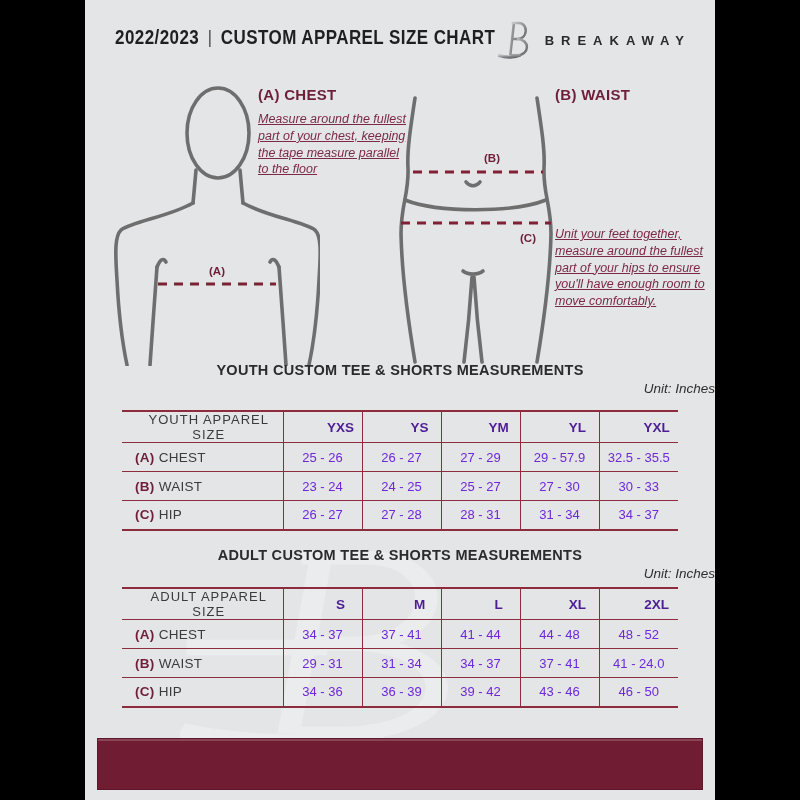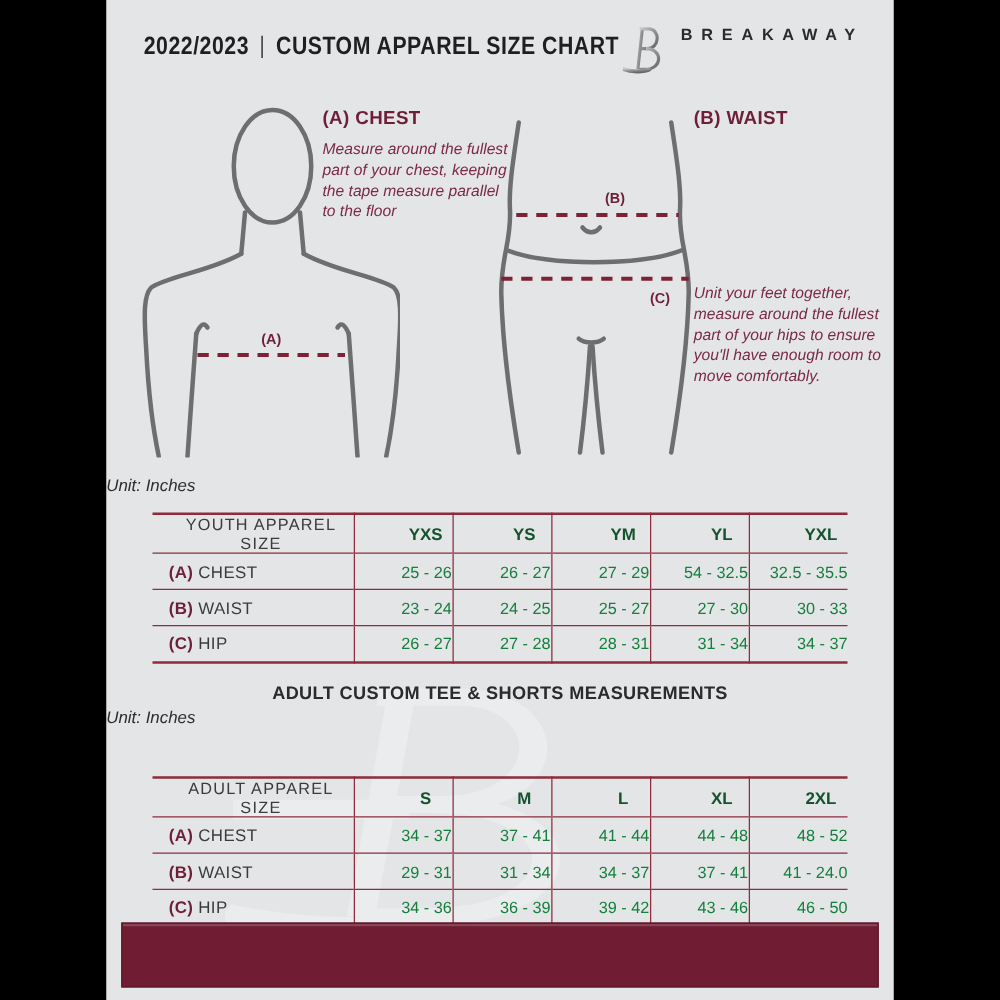--- a/index.html
+++ b/index.html
@@ -14,47 +14,47 @@
   html,body{width:800px;height:800px;}
   body{background:#000;font-family:"Liberation Sans",sans-serif;position:relative;overflow:hidden;}
   .stage{position:absolute;inset:0;width:736px;height:800px;}
   .page{position:absolute;left:85px;top:0;width:630px;height:800px;background:var(--pagebg);overflow:hidden;}
 
   
   .hdr-title{position:absolute;left:30px;top:26px;display:flex;align-items:baseline;gap:10px;
     font-weight:700;color:#1f1f1f;font-size:20px;letter-spacing:.5px;
     transform:scaleX(.85);transform-origin:left center;white-space:nowrap;}
   .hdr-title .divider{font-weight:400;color:#444;font-size:19px;position:relative;top:-1px;}
-  .logo{position:absolute;right:24px;top:20px;display:flex;gap:11px;}
+  .logo{position:absolute;right:24px;top:20px;display:flex;align-items:center;gap:11px;}
   .logo-brand{font-size:13px;font-weight:700;letter-spacing:7px;color:#2b2b2b;white-space:nowrap;}
   .bmark{display:block;}
 
   
   .fig{position:absolute;}
   .guide{position:absolute;color:var(--maroon);}
   .guide h3{font-size:15px;font-weight:800;letter-spacing:.3px;margin-bottom:8px;color:#6e1f38;}
-  .guide p{font-size:12.5px;line-height:1.34;font-style:italic;color:#7a2a44;}
+  .guide p{font-size:12.5px;line-height:1.34;font-style:italic;color:#7a2a44;text-decoration:underline;}
 
   
   .tbl-title{position:absolute;left:0;width:100%;text-align:center;font-size:14.5px;font-weight:700;
     color:#2b2b2b;letter-spacing:.3px;}
-  .tbl-unit{position:absolute;left:0;width:100%;text-align:left;font-size:13.5px;font-style:italic;
+  .tbl-unit{position:absolute;left:0;width:100%;text-align:right;font-size:13.5px;font-style:italic;
     color:#2e2e2e;}
   .size-table{position:absolute;left:37px;width:556px;border-collapse:collapse;table-layout:fixed;
     border-top:2px solid var(--tborder);border-bottom:2px solid var(--tborder);}
   .size-table th,.size-table td{font-weight:400;vertical-align:middle;}
   .size-table thead th{height:31px;}
   .size-table tbody td{height:29px;}
   .size-table th.col-label{font-size:13px;letter-spacing:1px;color:#3b3b3b;text-align:center;padding-left:13px;}
-  .size-table th.col-size{font-size:13.5px;font-weight:700;color:#14532d;text-align:center;padding-left:36px;}
+  .size-table th.col-size{font-size:13.5px;font-weight:700;color:#4c1d95;text-align:center;padding-left:36px;}
   .size-table th:not(:first-child),.size-table td:not(:first-child){border-left:1.5px solid var(--tborder);}
   .size-table tbody tr{border-top:1.5px solid var(--tborder);}
   .size-table td.row-label{font-size:13.5px;color:#3b3b3b;text-align:left;padding-left:13px;letter-spacing:.3px;}
   .size-table td.row-label .pfx{color:#6e1f38;font-weight:800;margin-right:4px;}
-  .size-table td.val{font-size:13px;color:#15803d;text-align:right;}
+  .size-table td.val{font-size:13px;color:#6d28d9;text-align:center;}
 
   
   .watermark{position:absolute;left:95px;top:542px;opacity:.55;pointer-events:none;}
   .footer-bar{position:absolute;left:12px;top:738px;width:606px;height:52px;background:var(--bar);
     border:1px solid #5f1729;box-shadow:inset 0 2px 0 rgba(255,255,255,.18);}
   svg text{font-family:"Liberation Sans",sans-serif;}
 </style>
 </head>
 <body>
 
@@ -131,20 +131,21 @@
       <h3>(B) WAIST</h3>
     </div>
     <div class="guide" style="left:470px;top:226px;width:160px">
       <p>Unit your feet together, measure around the fullest part of your hips to ensure you'll have enough room to move comfortably.</p>
     </div>
 
     <svg class="watermark" width="320" height="215" viewBox="0 0 100 110" preserveAspectRatio="none">
       <use href="#bmark" stroke="#f1f2f4"></use>
     </svg>
 
+    <div class="tbl-title" style="top:362px">YOUTH CUSTOM TEE &amp; SHORTS MEASUREMENTS</div>
     <div class="tbl-unit" style="top:381px">Unit: Inches</div>
 
     <table class="size-table" style="top:410px">
       <colgroup>
           <col style="width:161px">
           <col style="width:79px">
           <col style="width:79px">
           <col style="width:79px">
           <col style="width:79px">
           <col style="width:79px">
@@ -158,21 +159,21 @@
           <th class="col-size">YL</th>
           <th class="col-size">YXL</th>
         </tr>
       </thead>
       <tbody>
         <tr>
           <td class="row-label"><span class="pfx">(A)</span><span>CHEST</span></td>
           <td class="val">25 - 26</td>
           <td class="val">26 - 27</td>
           <td class="val">27 - 29</td>
-          <td class="val">54 - 32.5</td>
+          <td class="val">29 - 57.9</td>
           <td class="val">32.5 - 35.5</td>
         </tr>
         <tr>
           <td class="row-label"><span class="pfx">(B)</span><span>WAIST</span></td>
           <td class="val">23 - 24</td>
           <td class="val">24 - 25</td>
           <td class="val">25 - 27</td>
           <td class="val">27 - 30</td>
           <td class="val">30 - 33</td>
         </tr>
@@ -183,21 +184,21 @@
           <td class="val">28 - 31</td>
           <td class="val">31 - 34</td>
           <td class="val">34 - 37</td>
         </tr>
       </tbody>
     </table>
 
     <div class="tbl-title" style="top:547px">ADULT CUSTOM TEE &amp; SHORTS MEASUREMENTS</div>
     <div class="tbl-unit" style="top:566px">Unit: Inches</div>
 
-    <table class="size-table" style="top:621px">
+    <table class="size-table" style="top:587px">
       <colgroup>
           <col style="width:161px">
           <col style="width:79px">
           <col style="width:79px">
           <col style="width:79px">
           <col style="width:79px">
           <col style="width:79px">
         </colgroup>
       <thead>
         <tr>

